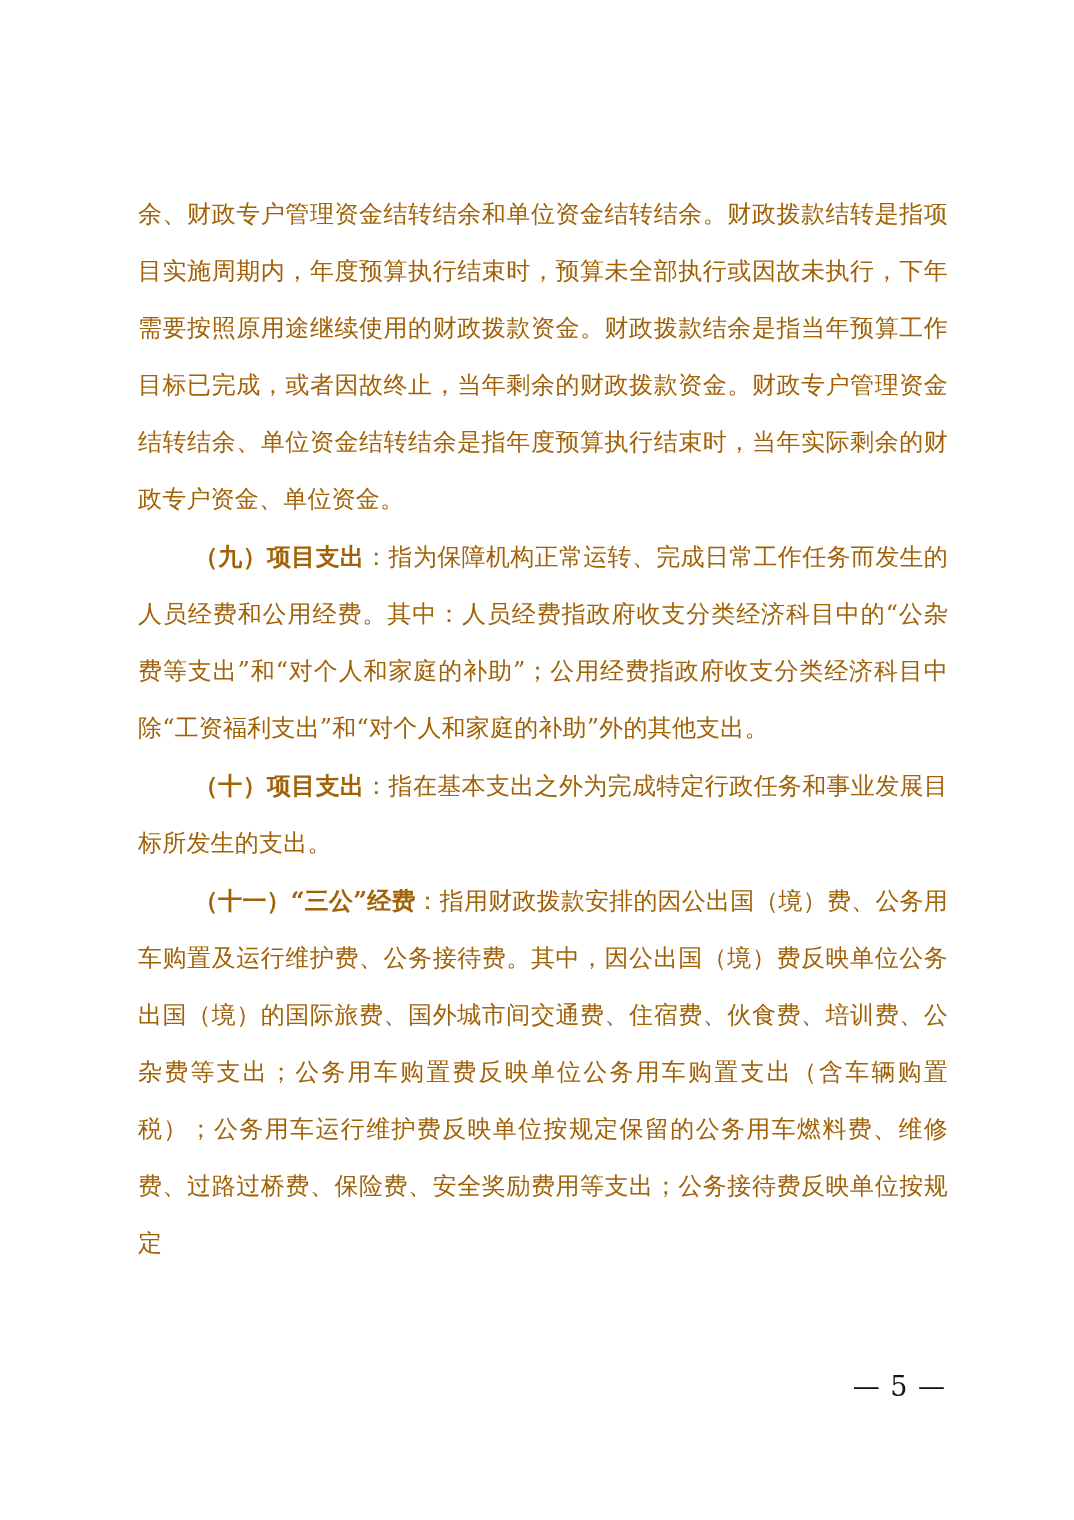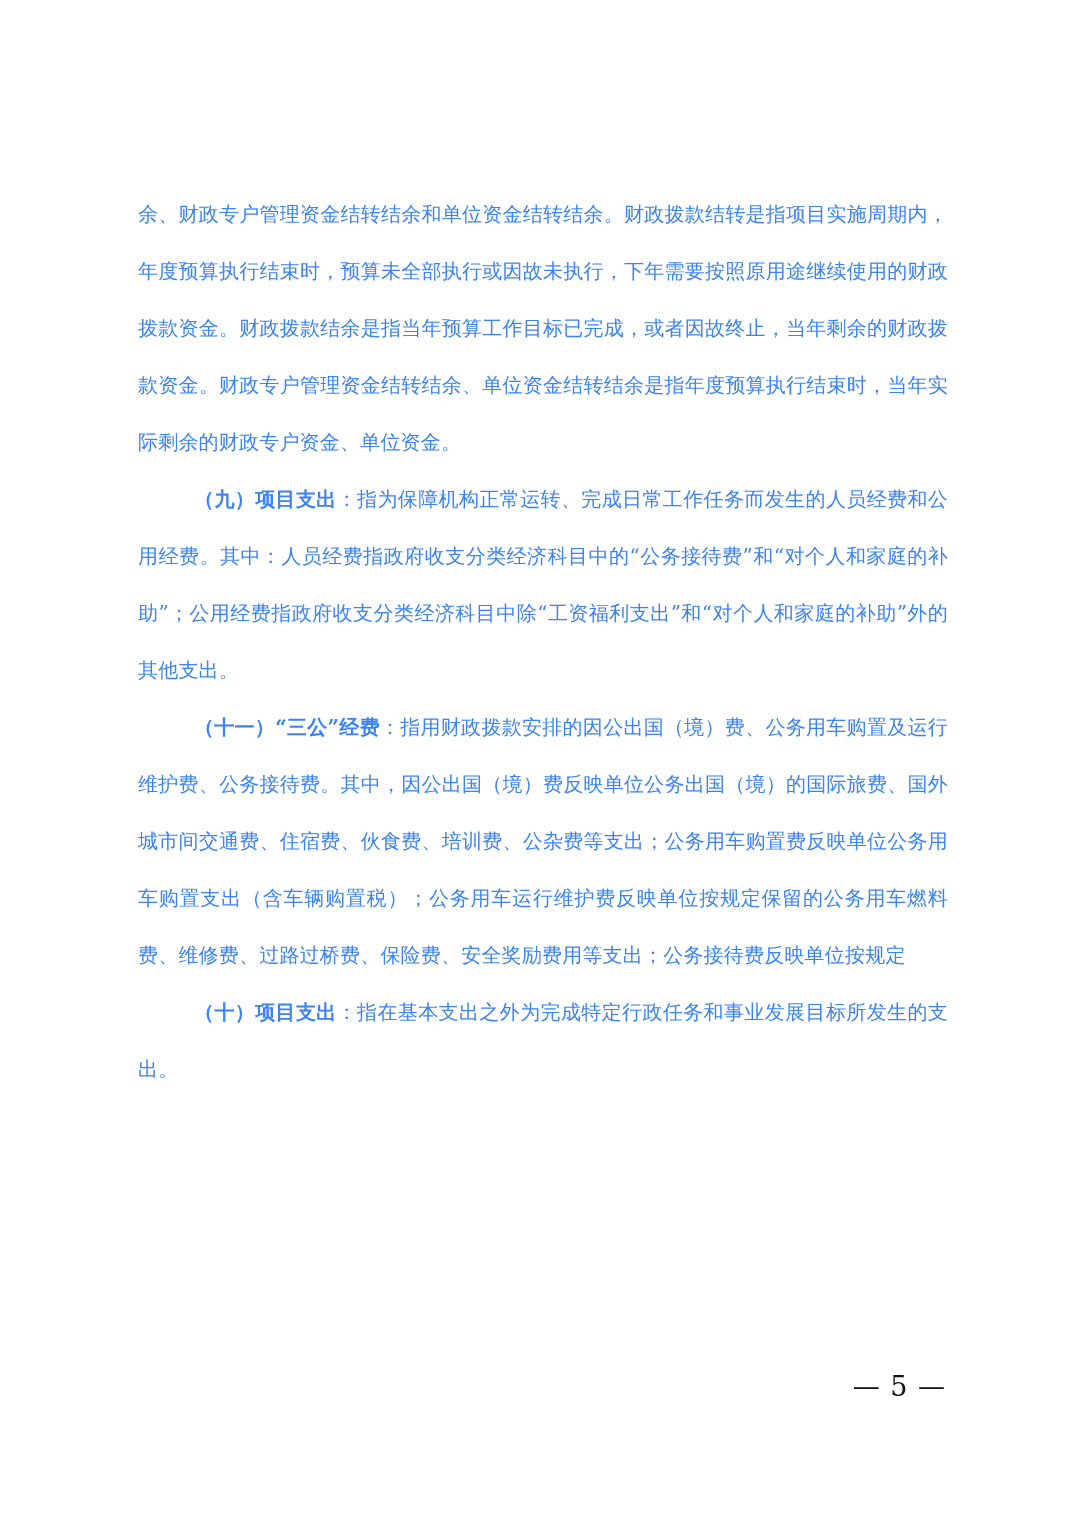--- a/index.html
+++ b/index.html
@@ -18,26 +18,26 @@
     color: #1a1a1a;
   }
   .content {
     position: absolute;
     left: 138px;
     top: 186px;
     width: 810px;
   }
   p.para {
     margin: 0 0 0 0;
-    font-size: 20px;
+    font-size: 24px;
     line-height: 57px;
     text-align: justify;
     text-align-last: left;
     letter-spacing: 0.2px;
-    color: #3b82f6;
+    color: #a16207;
   }
   p.para.indent {
     text-indent: 56px;
   }
   .bold {
     font-weight: 700;
   }
   .page-number {
     position: absolute;
     right: 128px;
@@ -53,28 +53,28 @@
 
 <div class="page">
 
   <div class="content">
 
     <p class="para">
       <span>余、财政专户管理资金结转结余和单位资金结转结余。财政拨款结转是指项目实施周期内，年度预算执行结束时，预算未全部执行或因故未执行，下年需要按照原用途继续使用的财政拨款资金。财政拨款结余是指当年预算工作目标已完成，或者因故终止，当年剩余的财政拨款资金。财政专户管理资金结转结余、单位资金结转结余是指年度预算执行结束时，当年实际剩余的财政专户资金、单位资金。</span>
     </p>
 
     <p class="para indent">
-      <span class="bold">（九）项目支出</span><span>：指为保障机构正常运转、完成日常工作任务而发生的人员经费和公用经费。其中：人员经费指政府收支分类经济科目中的“公务接待费”和“对个人和家庭的补助”；公用经费指政府收支分类经济科目中除“工资福利支出”和“对个人和家庭的补助”外的其他支出。</span>
+      <span class="bold">（九）项目支出</span><span>：指为保障机构正常运转、完成日常工作任务而发生的人员经费和公用经费。其中：人员经费指政府收支分类经济科目中的“公杂费等支出”和“对个人和家庭的补助”；公用经费指政府收支分类经济科目中除“工资福利支出”和“对个人和家庭的补助”外的其他支出。</span>
+    </p>
+
+    <p class="para indent">
+      <span class="bold">（十）项目支出</span><span>：指在基本支出之外为完成特定行政任务和事业发展目标所发生的支出。</span>
     </p>
 
     <p class="para indent">
       <span class="bold">（十一）“三公”经费</span><span>：指用财政拨款安排的因公出国（境）费、公务用车购置及运行维护费、公务接待费。其中，因公出国（境）费反映单位公务出国（境）的国际旅费、国外城市间交通费、住宿费、伙食费、培训费、公杂费等支出；公务用车购置费反映单位公务用车购置支出（含车辆购置税）；公务用车运行维护费反映单位按规定保留的公务用车燃料费、维修费、过路过桥费、保险费、安全奖励费用等支出；公务接待费反映单位按规定</span>
-    </p>
-
-    <p class="para indent">
-      <span class="bold">（十）项目支出</span><span>：指在基本支出之外为完成特定行政任务和事业发展目标所发生的支出。</span>
     </p>
 
   </div>
 
   <div class="page-number">— 5 —</div>
 
 </div>
 
 </body></html>

